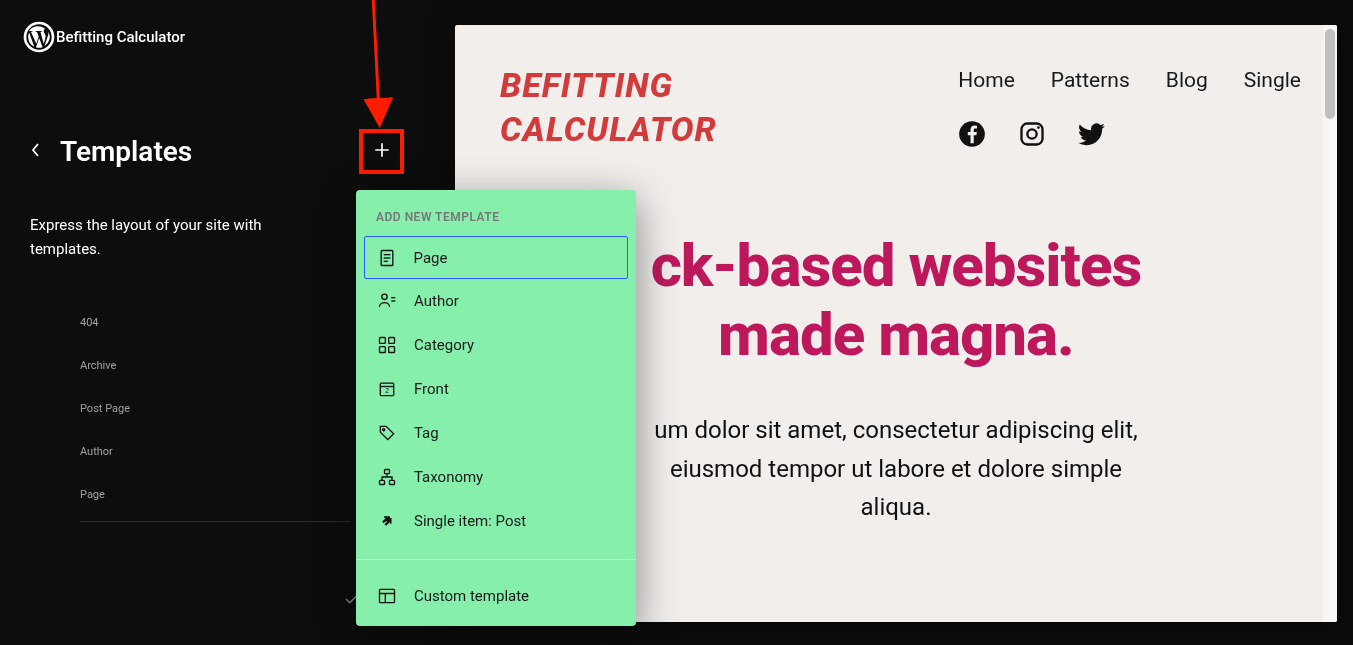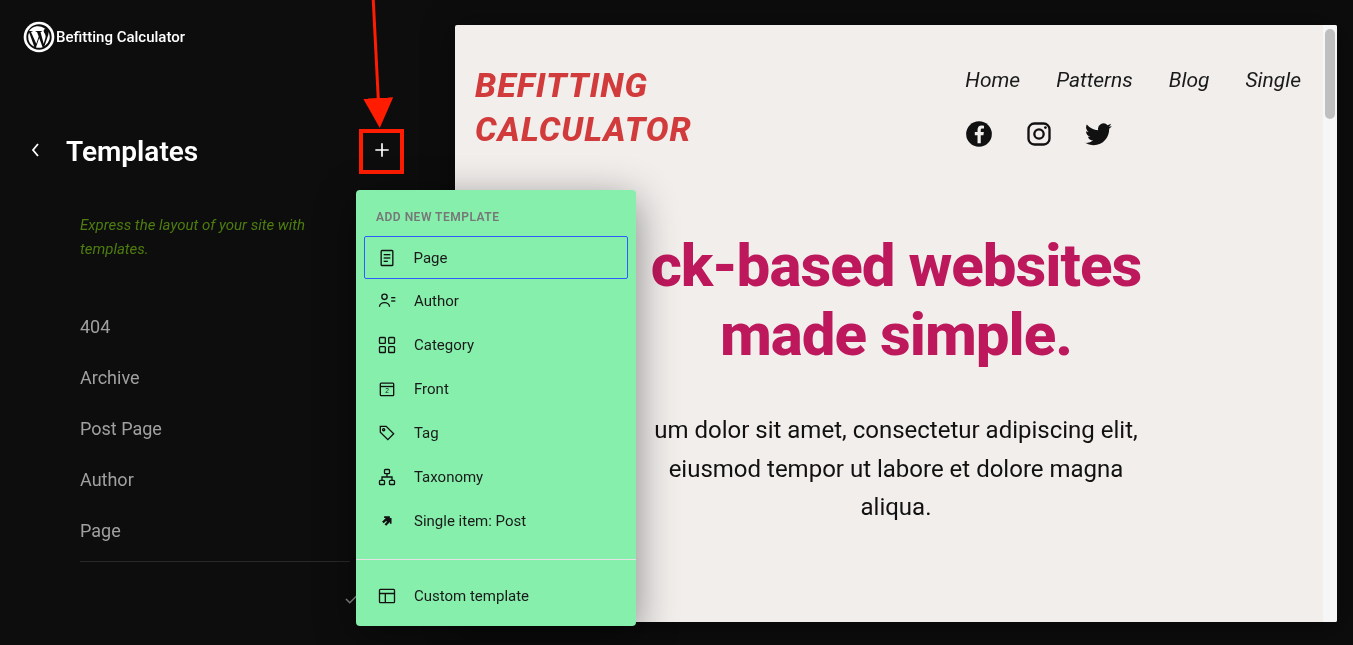--- a/index.html
+++ b/index.html
@@ -39,21 +39,21 @@
       width: 320px;
     }
     .sidebar-header {
       display: flex;
       align-items: center;
       justify-content: space-between;
     }
     .sidebar-header-left {
       display: flex;
       align-items: center;
-      gap: 26px;
+      gap: 20px;
     }
     .back-chevron {
       color: #fff;
       font-size: 18px;
     }
     .section-title {
       color: #fff;
       font-size: 28px;
       font-weight: 600;
     }
@@ -68,37 +68,35 @@
       align-items: center;
       justify-content: center;
       cursor: pointer;
     }
     .add-button .plus {
       color: #fff;
       font-size: 24px;
       line-height: 1;
     }
     .sidebar-desc {
-      color: #4d7c0f;
+      color: #ffffff;
       font-size: 15px;
       margin-top: 45px;
       line-height: 1.6;
       max-width: 270px;
-      margin-left: 50px;
-      font-style: italic;
     }
     .template-list {
       margin-top: 40px;
       margin-left: 50px;
       display: flex;
       flex-direction: column;
     }
     .tpl-item {
       color: #a0a0a0;
-      font-size: 18px;
+      font-size: 11px;
       padding: 15px 0;
       cursor: pointer;
     }
     .template-list hr {
       border: none;
       border-top: 1px solid #2a2a2a;
       margin-top: 5px;
     }
     .check-icon {
       position: absolute;
@@ -134,30 +132,31 @@
       width: 10px;
       height: 90px;
       background: #bfbfbf;
       border-radius: 5px;
     }
     .preview-header {
       padding: 38px 36px 0 20px;
       display: flex;
       justify-content: space-between;
       align-items: flex-start;
+      margin-left: 25px;
     }
     .site-title {
       color: #d13b3b;
       font-size: 34px;
       font-weight: 800;
       font-style: italic;
       letter-spacing: 1px;
       line-height: 1.3;
     }
-    .nav-area { text-align: left; padding-top: 5px; font-style: italic;}
+    .nav-area { text-align: left; padding-top: 5px;}
     .nav-links {
       display: flex;
       gap: 36px;
       font-size: 21px;
       color: #1a1a1a;
     }
     .nav-links span { cursor: pointer; }
     .socials {
       display: flex;
       gap: 32px;
@@ -319,22 +318,22 @@
               <circle cx="12" cy="12" r="4"></circle>
               <circle cx="17.5" cy="6.5" r="1.2" fill="#111" stroke="none"></circle>
             </svg></span>
         <span class="social-icon"><svg viewBox="0 0 24 24" width="28" height="28">
               <path fill="#111" d="M23 5.13a9.5 9.5 0 0 1-2.72.75A4.74 4.74 0 0 0 22.36 3.3a9.48 9.48 0 0 1-3 1.15 4.73 4.73 0 0 0-8.06 4.31A13.42 13.42 0 0 1 1.58 3.85a4.73 4.73 0 0 0 1.46 6.31 4.7 4.7 0 0 1-2.14-.59v.06a4.73 4.73 0 0 0 3.79 4.64 4.75 4.75 0 0 1-2.13.08 4.74 4.74 0 0 0 4.42 3.29A9.5 9.5 0 0 1 0 19.54a13.4 13.4 0 0 0 7.25 2.13c8.7 0 13.46-7.21 13.46-13.46l-.02-.61A9.6 9.6 0 0 0 23 5.13Z"></path>
             </svg></span>
       </div>
     </div>
   </div>
   <div class="hero">
-    <h1><span>ck-based websites</span><br><span>made simple.</span></h1>
-    <p><span>um dolor sit amet, consectetur adipiscing elit,</span><br><span>eiusmod tempor ut labore et dolore magna</span><br><span>aliqua.</span></p>
+    <h1><span>ck-based websites</span><br><span>made magna.</span></h1>
+    <p><span>um dolor sit amet, consectetur adipiscing elit,</span><br><span>eiusmod tempor ut labore et dolore simple</span><br><span>aliqua.</span></p>
   </div>
   <div class="preview-scrollbar">
     <div class="preview-scrollbar-thumb"></div>
   </div>
 </div>
 
 <div class="popover">
   <div class="popover-title">ADD NEW TEMPLATE</div>
   <div class="menu-items">
     <div class="mi focused">

